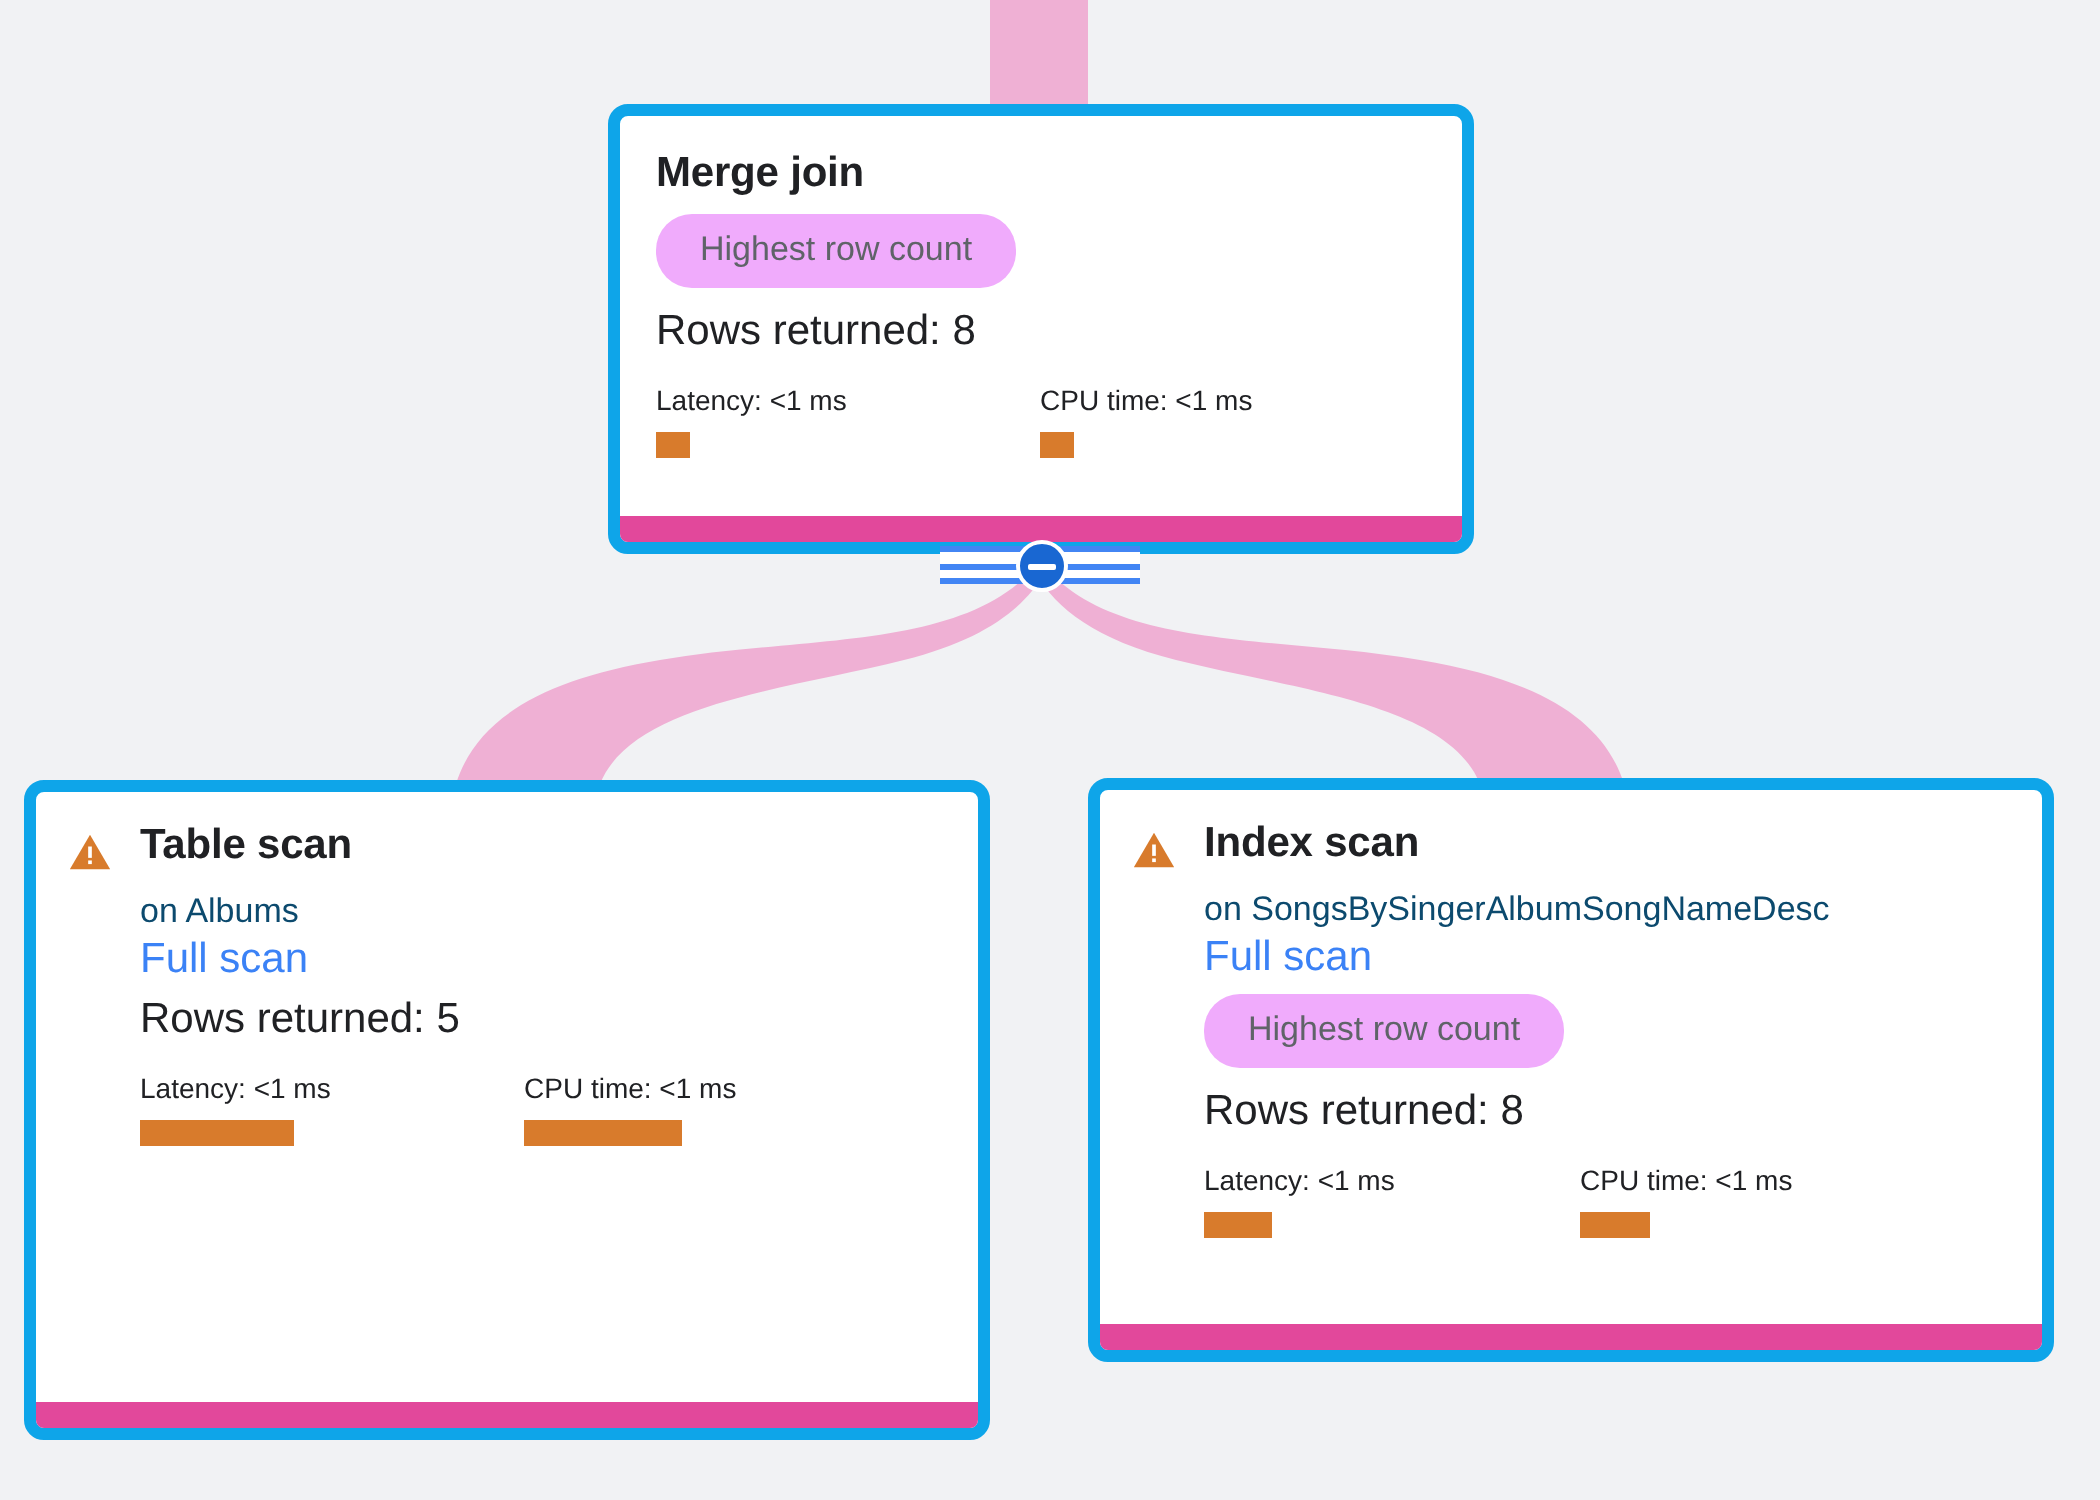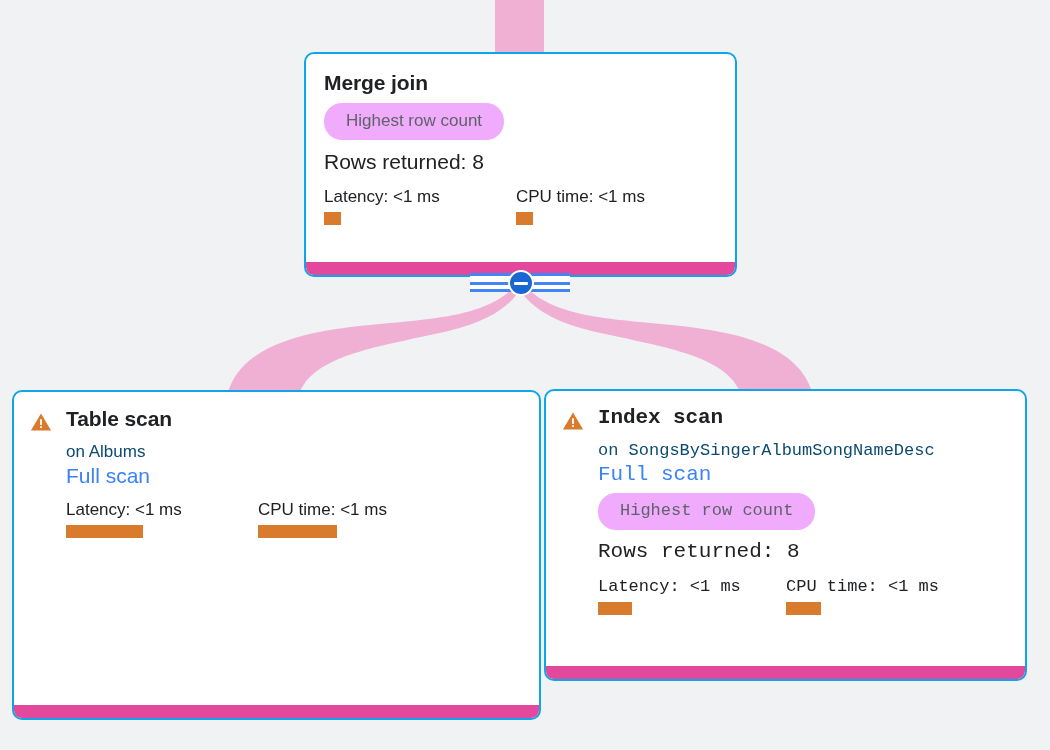--- a/index.html
+++ b/index.html
@@ -29,21 +29,21 @@
     width: 1050px;
     height: 750px;
     z-index: 1;
     pointer-events: none;
   }
 
   
   .node-card {
     position: absolute;
     background: #ffffff;
-    border: 2px solid #0ea5e9;
+    border: 6px solid #0ea5e9;
     border-radius: 10px;
     box-sizing: border-box;
     z-index: 3;
     overflow: hidden;
   }
   .node-body {
     padding: 14px 16px 10px 16px;
     box-sizing: border-box;
     height: 100%;
   }
@@ -119,21 +119,21 @@
   }
 
   .metrics-row {
     display: flex;
     margin-top: 12px;
   }
   .metric {
     box-sizing: border-box;
   }
   .metric-label {
-    font-size: 17px;
+    font-size: 14px;
     color: #202124;
     line-height: 21px;
     white-space: nowrap;
   }
   .metric-bar {
     height: 13px;
     background: #d87b2c;
     margin-top: 5px;
   }
 
@@ -146,34 +146,33 @@
   }
   #node-merge-join .node-body { padding: 16px 18px 10px 18px; }
   #node-merge-join .metrics-row .metric:first-child { width: 192px; }
   #node-merge-join .metric-bar { width: 17px; }
   #node-merge-join .pill { margin-left: 0; }
 
   
   #node-table-scan {
     left: 12px;
     top: 390px;
-    width: 529px;
+    width: 483px;
     height: 330px;
   }
   #node-table-scan .metrics-row .metric:first-child { width: 192px; }
   #node-table-scan .metric-bar-latency { width: 77px; }
   #node-table-scan .metric-bar-cpu { width: 79px; }
 
   
   #node-index-scan {
     left: 544px;
     top: 389px;
     width: 483px;
     height: 292px;
-    font-family: Liberation Mono, monospace;
   }
   #node-index-scan .metrics-row .metric:first-child { width: 188px; }
   #node-index-scan .metric-bar-latency { width: 34px; }
   #node-index-scan .metric-bar-cpu { width: 35px; }
 
   
   #collapse-toggle {
     position: absolute;
     left: 470px;
     top: 271px;
@@ -297,20 +296,21 @@
           <rect x="11" y="16.6" width="2" height="2" fill="#ffffff"></rect>
         </svg>
         <div class="head-text">
           <div class="node-title">Table scan</div>
           <div class="node-subtitle">on Albums</div>
           <div class="node-scantype">Full scan</div>
 
           <div class="pill-list">
           </div>
 
+          <div class="rows-returned">Rows returned: 5</div>
 
           <div class="metrics-row">
             <div class="metric">
               <div class="metric-label">Latency: &lt;1 ms</div>
               <div class="metric-bar metric-bar-latency"></div>
             </div>
             <div class="metric">
               <div class="metric-label">CPU time: &lt;1 ms</div>
               <div class="metric-bar metric-bar-cpu"></div>
             </div>

